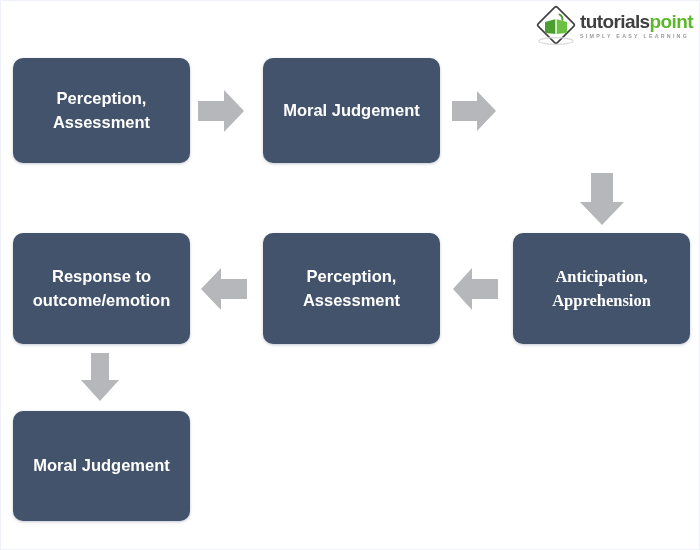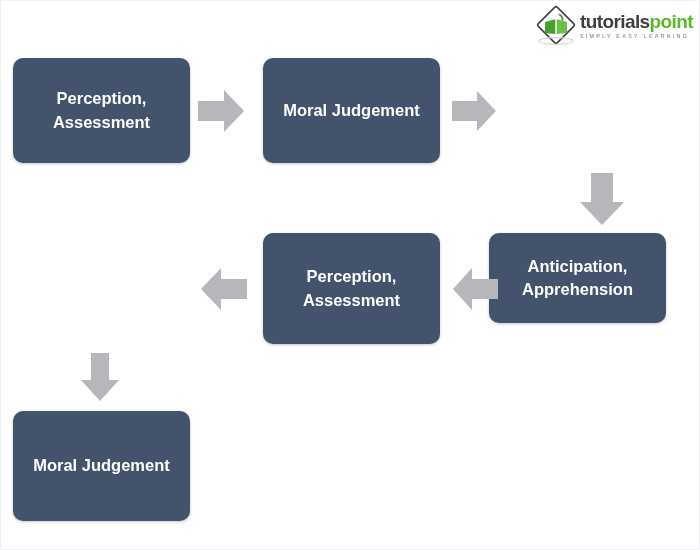--- a/index.html
+++ b/index.html
@@ -125,38 +125,40 @@
     </svg>
   </div>
 
 
   <div class="arrow" style="left:578px; top:172px; width:46px; height:52px;">
     <svg viewBox="0 0 46 52" preserveAspectRatio="none">
       <path d="M12 0 L34 0 L34 29 L45 29 L23 52 L1 29 L12 29 Z"></path>
     </svg>
   </div>
 
-  <div class="node" style="left:488px; top:232px; width:177px; height:90px;">Anticipation,
+  <div class="node" style="left:512px; top:232px; width:177px; height:111px;font-family:Liberation Serif, serif;">Anticipation,
 Apprehension</div>
 
   <div class="arrow" style="left:452px; top:266px; width:45px; height:44px;">
     <svg viewBox="0 0 45 44" preserveAspectRatio="none">
       <path d="M45 12 L19 12 L19 1 L0 22 L19 43 L19 32 L45 32 Z"></path>
     </svg>
   </div>
 
   <div class="node" style="left:262px; top:232px; width:177px; height:111px;">Perception,
 Assessment</div>
 
   <div class="arrow" style="left:200px; top:266px; width:46px; height:44px;">
     <svg viewBox="0 0 46 44" preserveAspectRatio="none">
       <path d="M46 12 L20 12 L20 1 L0 22 L20 43 L20 32 L46 32 Z"></path>
     </svg>
   </div>
 
+  <div class="node" style="left:12px; top:232px; width:177px; height:111px;">Response to
+outcome/emotion</div>
 
   <div class="arrow" style="left:79px; top:352px; width:40px; height:48px;">
     <svg viewBox="0 0 40 48" preserveAspectRatio="none">
       <path d="M11 0 L29 0 L29 27 L39 27 L20 48 L1 27 L11 27 Z"></path>
     </svg>
   </div>
 
   <div class="node" style="left:12px; top:410px; width:177px; height:110px;">Moral Judgement</div>
 
 </div>

